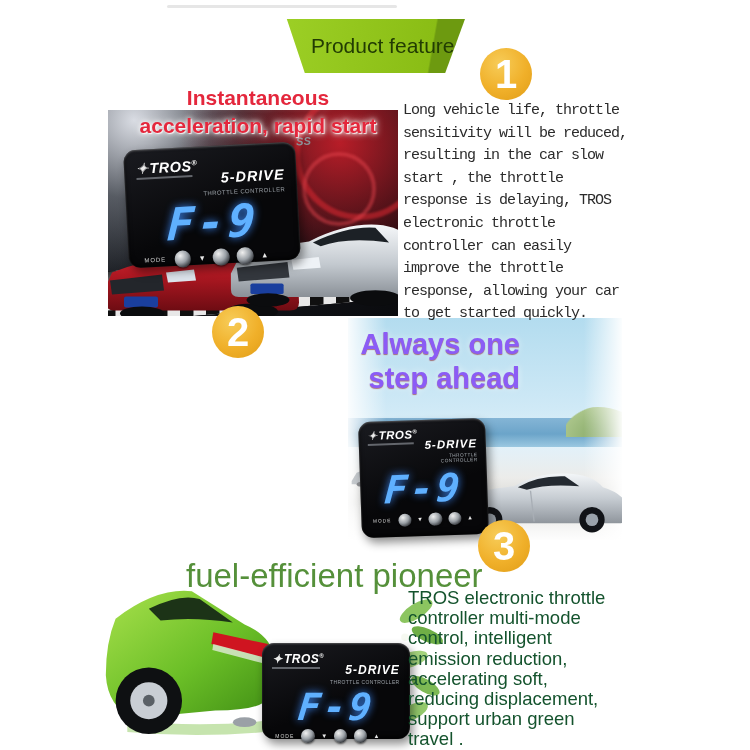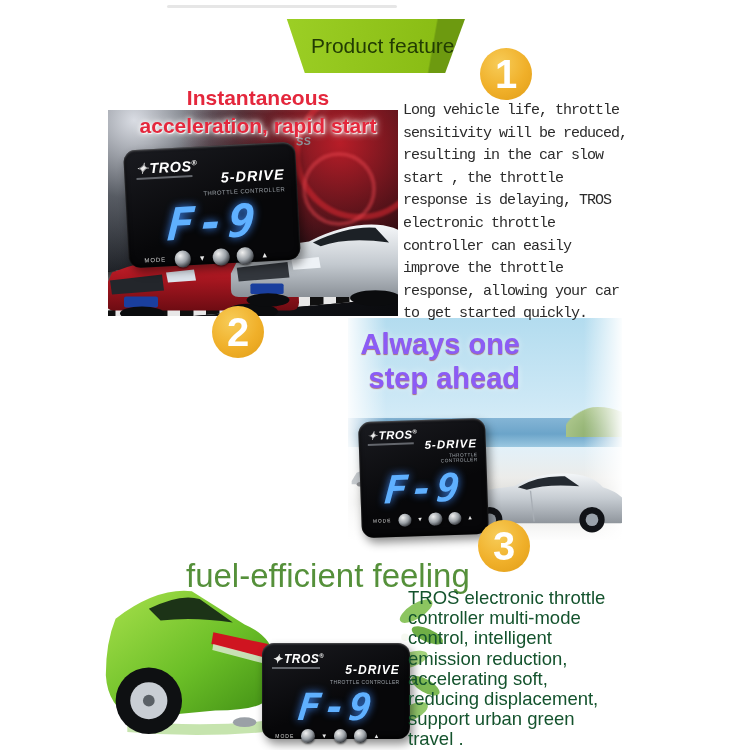--- a/index.html
+++ b/index.html
@@ -246,21 +246,21 @@
     <div class="dev-controls">
       <span class="mode-label">MODE</span>
       <span class="knob"></span>
       <span class="arrow">▼</span>
       <span class="knob"></span>
       <span class="knob"></span>
       <span class="arrow">▲</span>
     </div>
   </div>
 
-  <span class="abs h3line h3b">fuel-efficient feeling</span>
+  <span class="abs h3line h3b">fuel-efficient pioneer</span>
   <div class="abs badge b3">3</div>
 
   <div class="abs photo3">
     <svg class="abs car-green" viewBox="0 0 220 175">
       <defs>
         <linearGradient id="gg" x1="0" y1="0" x2="1" y2="1">
           <stop offset="0" stop-color="#a8e04c"></stop>
             <stop offset=".55" stop-color="#6bbf27"></stop>
             <stop offset="1" stop-color="#3f8d14"></stop>
         </linearGradient>

